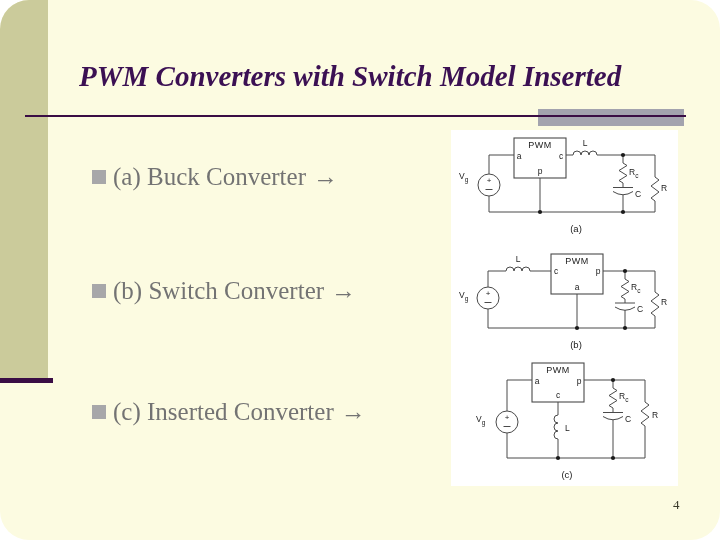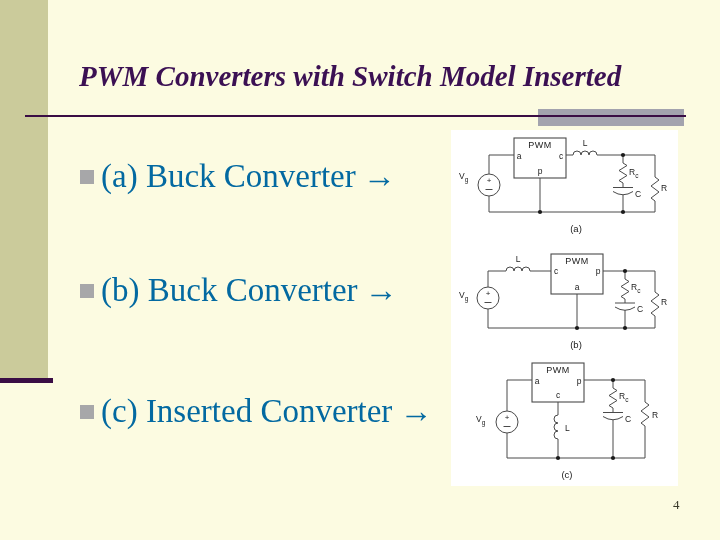--- a/index.html
+++ b/index.html
@@ -1,29 +1,29 @@
 <!DOCTYPE html>
 <html style="--bg: #FCFBE1; --sidebar: #CBCB9B; --accent: #3A0D44; --title: #3B1053; --graybar: #A3A3AE; --bullet: #A7A7A9; --line: #4a4a4a; --dtext: #1a1a1a;"><head>
 <meta charset="utf-8">
 <style>
   :root{
     --bg:#FCFBE1; --sidebar:#CBCB9B; --accent:#3A0D44; --title:#3B1053;
     --graybar:#A3A3AE; --bullet:#A7A7A9; --line:#4a4a4a; --dtext:#1a1a1a;
   }
   html,body{margin:0;padding:0;}
   .slide{position:relative;width:720px;height:540px;background:var(--bg);
-         overflow:hidden;font-family:"Liberation Serif",serif;}
+         overflow:hidden;font-family:"Liberation Serif",serif;border-radius:29px;}
   .sidebar{position:absolute;left:0;top:0;width:48px;height:378px;background:var(--sidebar);}
   .sidebar-divider{position:absolute;left:0;top:378px;width:53px;height:5px;background:var(--accent);}
   .title{position:absolute;left:79px;top:60px;width:630px;white-space:nowrap;
          font-style:italic;font-weight:bold;font-size:29px;color:var(--title);}
   .accent-bar{position:absolute;left:538px;top:109px;width:146px;height:17px;background:var(--graybar);}
   .underline{position:absolute;left:25px;top:115px;width:661px;height:2px;background:var(--accent);}
-  .bullet{position:absolute;left:80px;height:35px;display:flex;align-items:center;gap:7px;
-          font-size:33px;color:#0369a1;white-space:nowrap;}
+  .bullet{position:absolute;left:92px;height:35px;display:flex;align-items:center;gap:7px;
+          font-size:25px;color:#737373;white-space:nowrap;}
   .bullet-square{width:14px;height:14px;background:var(--bullet);flex:0 0 auto;}
   .b-a{top:159px}.b-b{top:273px}.b-c{top:394px}
   .figure-panel{position:absolute;left:451px;top:130px;width:227px;height:356px;background:#ffffff;}
   .page-number{position:absolute;left:673px;top:497px;font-size:13px;color:#3a3a2a;}
   
   .cw{stroke:var(--line);stroke-width:1;fill:none;}
   .cbox{stroke:var(--line);stroke-width:1.1;fill:none;}
   .dot{fill:var(--dtext);stroke:none;}
   svg text{font-family:"Liberation Sans",sans-serif;font-size:8.5px;fill:var(--dtext);
            dominant-baseline:middle;text-anchor:middle;}
@@ -45,21 +45,21 @@
   <div class="accent-bar"></div>
   <div class="underline"></div>
 
   <div class="bullet b-a">
     <span class="bullet-square"></span>
     <span>(a) Buck Converter</span>
     <span>→</span>
   </div>
   <div class="bullet b-b">
     <span class="bullet-square"></span>
-    <span>(b) Buck Converter</span>
+    <span>(b) Switch Converter</span>
     <span>→</span>
   </div>
   <div class="bullet b-c">
     <span class="bullet-square"></span>
     <span>(c) Inserted Converter</span>
     <span>→</span>
   </div>
 
   <div class="figure-panel">
     <svg width="227" height="356" viewBox="0 0 227 356">

